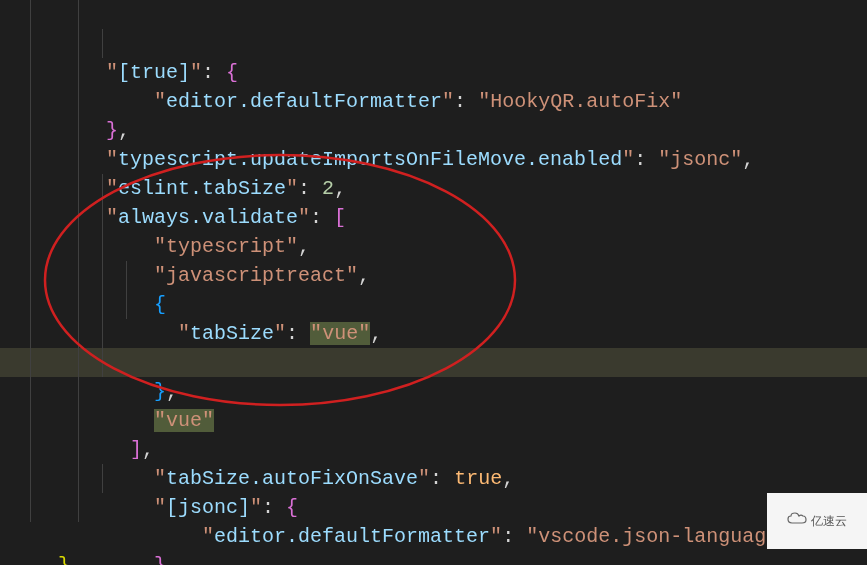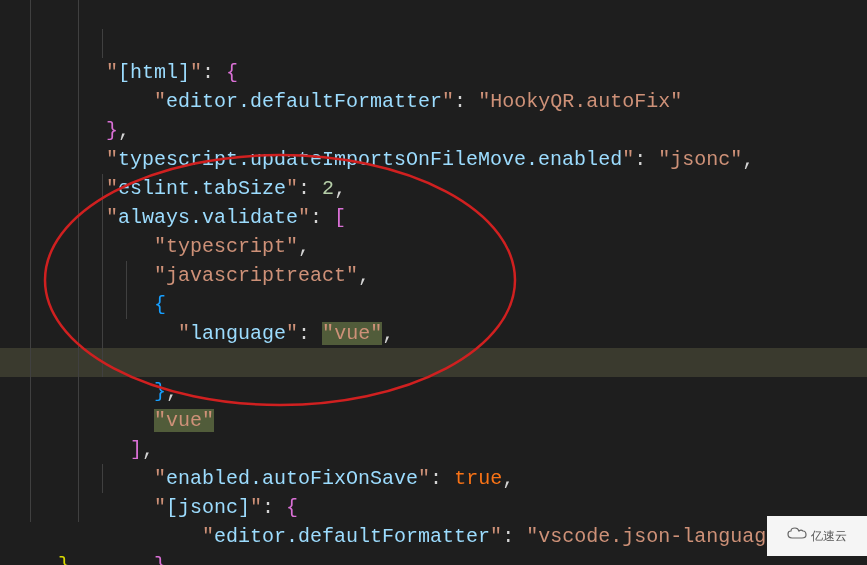--- a/index.html
+++ b/index.html
@@ -39,41 +39,41 @@
     }
     .ig1 { left: 30px; }
     .ig3 { left: 78px; }
     .ig4 { left: 102px; }
     .ig5 { left: 126px; }
     .str { color: #ce9178; }
     .key { color: #9cdcfe; }
     .punc { color: #d4d4d4; }
     .colon { color: #d4d4d4; }
     .num { color: #b5cea8; }
-    .bool { color: #f97316; }
+    .bool { color: #fdba74; }
     .brace { color: #d9d900; }
     .brace-purple { color: #da70d6; }
     .brace-blue { color: #179fff; }
     .hl-match { background: #515c3a; }
     .hl-sel { background: #515c3a; }
     .circle-annotation {
       position: absolute;
       left: 40px;
       top: 135px;
       width: 480px;
       height: 290px;
       pointer-events: none;
       z-index: 10;
     }
     .watermark {
       position: absolute;
       right: 0;
-      bottom: 9px;
+      bottom: 16px;
       width: 100px;
-      height: 40px;
+      height: 56px;
       background: #f5f5f5;
       display: flex;
       align-items: center;
       justify-content: center;
       font-family: sans-serif;
       font-size: 12px;
       color: #555;
       z-index: 20;
     }
     .watermark-icon {
@@ -81,21 +81,21 @@
       margin-right: 4px;
     }
   </style>
 </head>
 <body>
 
 <div class="editor">
 
   <div class="line">
     <span class="indent-guide ig1"></span><span class="indent-guide ig3"></span>
-    <span class="gutter"></span>    <span class="str">"</span><span class="key">[html]</span><span class="str">"</span><span class="colon">: </span><span class="brace-purple">{</span>
+    <span class="gutter"></span>    <span class="str">"</span><span class="key">[true]</span><span class="str">"</span><span class="colon">: </span><span class="brace-purple">{</span>
   </div>
 
   <div class="line">
     <span class="indent-guide ig1"></span><span class="indent-guide ig3"></span><span class="indent-guide ig4"></span>
     <span class="gutter"></span>        <span class="str">"</span><span class="key">editor.defaultFormatter</span><span class="str">"</span><span class="colon">: </span><span class="str">"</span><span class="str">HookyQR.autoFix</span><span class="str">"</span>
   </div>
 
   <div class="line">
     <span class="indent-guide ig1"></span><span class="indent-guide ig3"></span>
     <span class="gutter"></span>    <span class="brace-purple">}</span><span class="punc">,</span>
@@ -126,21 +126,21 @@
     <span class="gutter"></span>        <span class="str">"</span><span class="str">javascriptreact</span><span class="str">"</span><span class="punc">,</span>
   </div>
 
   <div class="line">
     <span class="indent-guide ig1"></span><span class="indent-guide ig3"></span><span class="indent-guide ig4"></span>
     <span class="gutter"></span>        <span class="brace-blue">{</span>
   </div>
 
   <div class="line">
     <span class="indent-guide ig1"></span><span class="indent-guide ig3"></span><span class="indent-guide ig4"></span><span class="indent-guide ig5"></span>
-    <span class="gutter"></span>          <span class="str">"</span><span class="key">language</span><span class="str">"</span><span class="colon">: </span><span class="hl-match"><span class="str">"</span><span class="str">vue</span><span class="str">"</span></span><span class="punc">,</span>
+    <span class="gutter"></span>          <span class="str">"</span><span class="key">tabSize</span><span class="str">"</span><span class="colon">: </span><span class="hl-match"><span class="str">"</span><span class="str">vue</span><span class="str">"</span></span><span class="punc">,</span>
   </div>
 
   <div class="line">
     <span class="indent-guide ig1"></span><span class="indent-guide ig3"></span><span class="indent-guide ig4"></span><span class="indent-guide ig5"></span>
     <span class="gutter"></span>          <span class="str">"</span><span class="key">autoFix</span><span class="str">"</span><span class="colon">: </span><span class="bool">true</span>
   </div>
 
   <div class="line">
     <span class="indent-guide ig1"></span><span class="indent-guide ig3"></span><span class="indent-guide ig4"></span>
     <span class="gutter"></span>        <span class="brace-blue">}</span><span class="punc">,</span>
@@ -151,21 +151,21 @@
     <span class="gutter"></span>        <span class="hl-sel"><span class="str">"</span><span class="str">vue</span><span class="str">"</span></span>
   </div>
 
   <div class="line">
     <span class="indent-guide ig1"></span><span class="indent-guide ig3"></span>
     <span class="gutter"></span>      <span class="brace-purple">]</span><span class="punc">,</span>
   </div>
 
   <div class="line">
     <span class="indent-guide ig1"></span><span class="indent-guide ig3"></span>
-    <span class="gutter"></span>        <span class="str">"</span><span class="key">enabled.autoFixOnSave</span><span class="str">"</span><span class="colon">: </span><span class="bool">true</span><span class="punc">,</span>
+    <span class="gutter"></span>        <span class="str">"</span><span class="key">tabSize.autoFixOnSave</span><span class="str">"</span><span class="colon">: </span><span class="bool">true</span><span class="punc">,</span>
   </div>
 
   <div class="line">
     <span class="indent-guide ig1"></span><span class="indent-guide ig3"></span>
     <span class="gutter"></span>        <span class="str">"</span><span class="key">[jsonc]</span><span class="str">"</span><span class="colon">: </span><span class="brace-purple">{</span>
   </div>
 
   <div class="line">
     <span class="indent-guide ig1"></span><span class="indent-guide ig3"></span><span class="indent-guide ig4"></span>
     <span class="gutter"></span>            <span class="str">"</span><span class="key">editor.defaultFormatter</span><span class="str">"</span><span class="colon">: </span><span class="str">"</span><span class="str">vscode.json-language-features</span>

